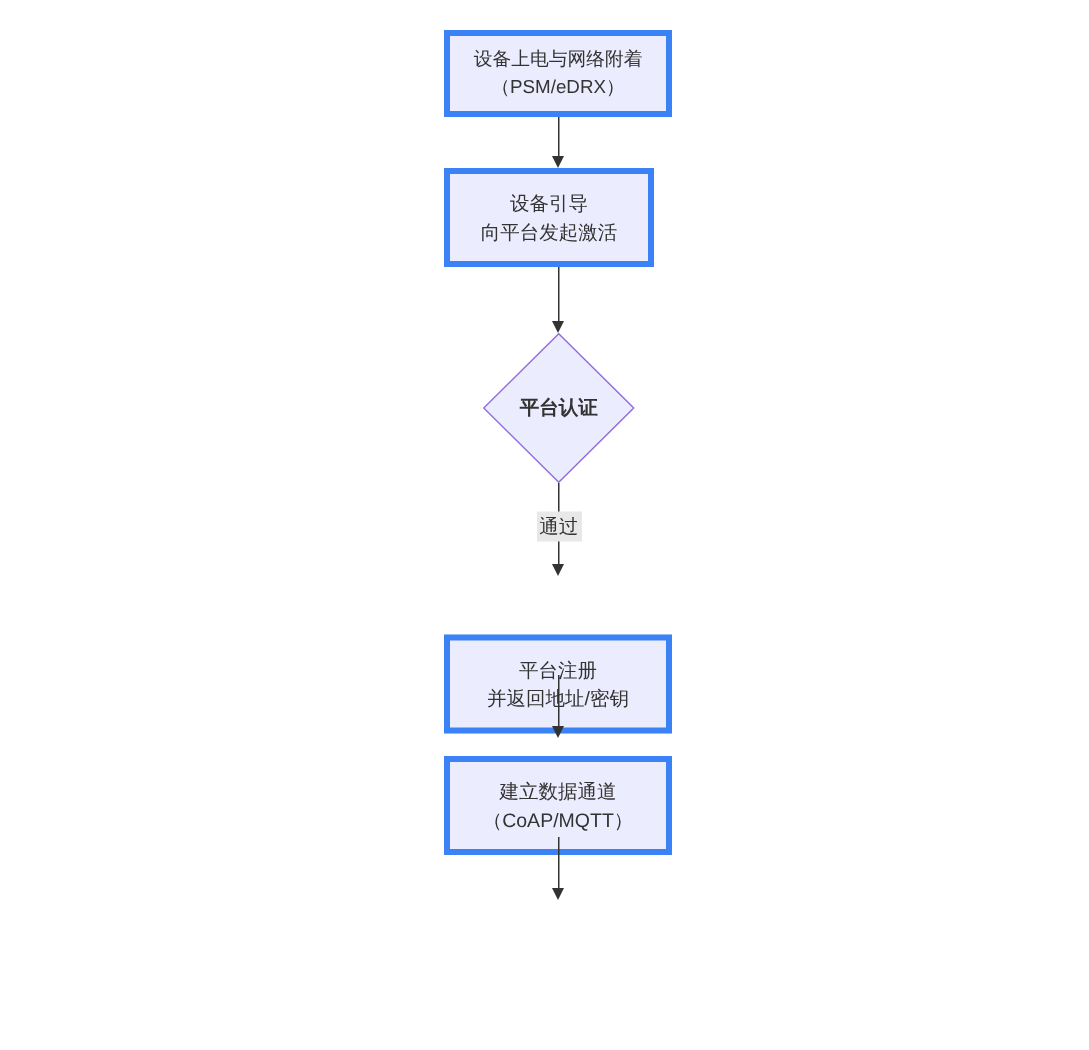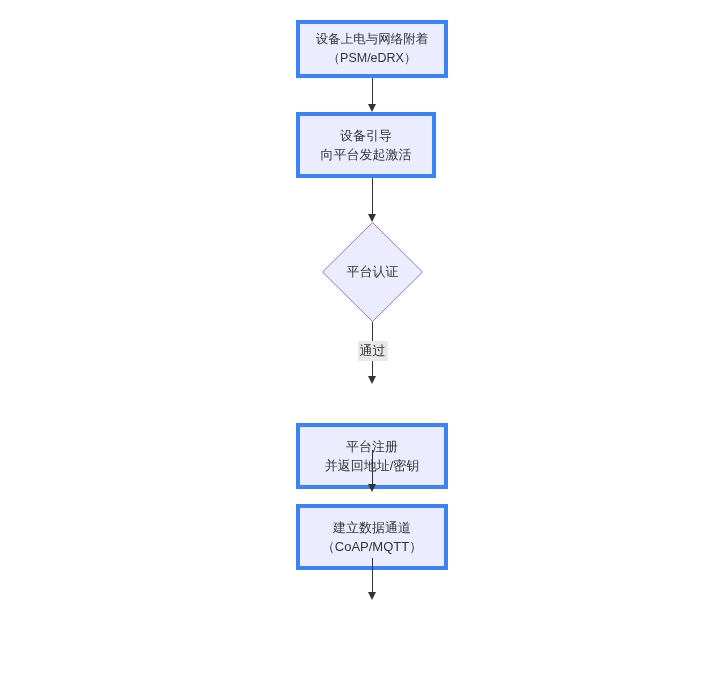--- a/index.html
+++ b/index.html
@@ -23,21 +23,21 @@
     text-align:center;
     font-size:13px;
     line-height:19px;
   }
   #n1{left:296px;top:20px;width:152px;height:58px;font-size:12.5px;}
   #n2{left:296px;top:112px;width:140px;height:66px;}
   #n4{left:296px;top:384px;width:152px;height:66px;margin-top:39px;}
   #n5{left:296px;top:504px;width:152px;height:66px;}
   #n6{left:297px;top:600px;width:150px;height:67px;}
 
-  .diamond-wrap{position:absolute;left:322px;top:222px;width:101px;height:100px;}
+  .diamond-wrap{position:absolute;left:322px;top:222px;width:101px;height:100px;font-weight:bold;}
   .diamond-wrap svg{display:block;}
   .diamond-wrap polygon{fill:#ECECFF;stroke:#9370DB;stroke-width:1;}
   .diamond-label{
     position:absolute;left:0;top:0;width:101px;height:100px;
     display:flex;align-items:center;justify-content:center;
     color:#333333;font-size:13px;
   }
 
   .edge-line{position:absolute;left:372px;width:1px;background:#333333;}
   #e1{top:78px;height:26px;}

